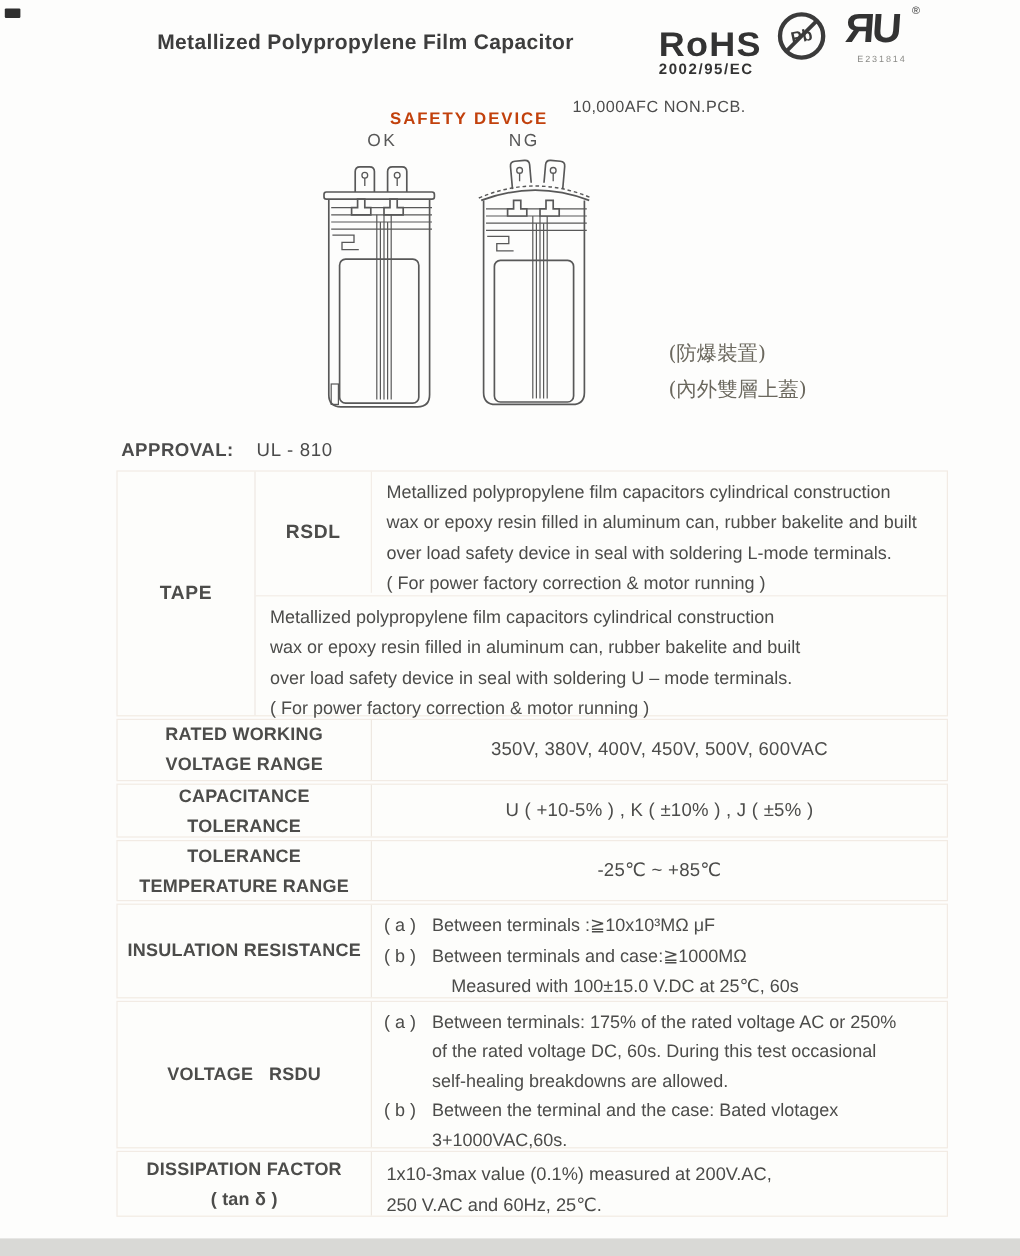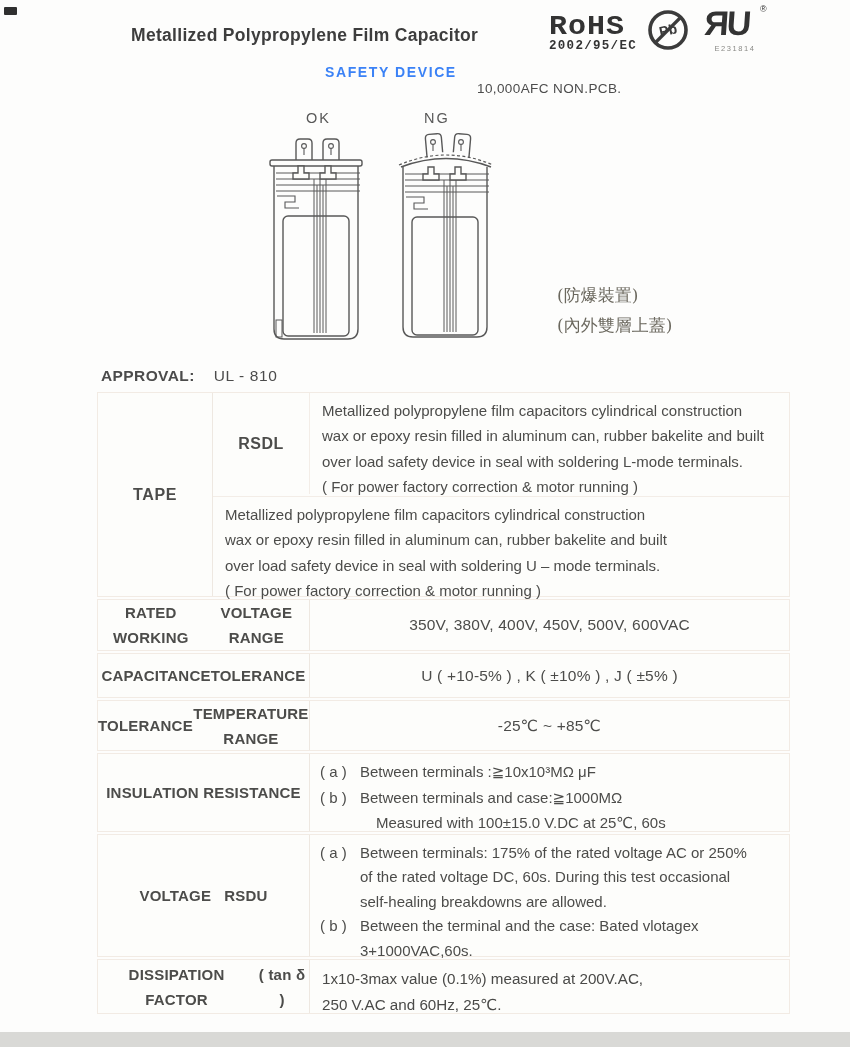--- a/index.html
+++ b/index.html
@@ -9,48 +9,48 @@
     font-family:"Liberation Sans","DejaVu Sans",sans-serif;
     color:#4a4a48;
   }
   .abs { position:absolute; }
 
   .scan-mark { left:4px; top:7px; width:13px; height:8px; background:#2f2f2f; border-radius:1px; }
   .bottom-band { left:0; bottom:0; width:850px; height:15px; background:#d9d9d6; }
 
   .title { left:131px; top:25px; font-size:17.5px; font-weight:bold; color:#3d3d3d; letter-spacing:.3px; }
 
-  .rohs { left:549px; top:12px; text-align:left; color:#333;font-family:Liberation Mono, monospace; }
+  .rohs { left:549px; top:24px; text-align:left; color:#333; }
   .rohs-name { font-size:30px; font-weight:bold; letter-spacing:1px; line-height:28px; transform:scaleY(.95); }
   .rohs-dir  { font-size:12.5px; font-weight:bold; letter-spacing:1.3px; margin-top:-1px; }
 
   .pbfree { left:644px; top:7px; }
   .ulmark { left:700px; top:2px; width:70px; text-align:center; }
   .ul-file { font-size:7.5px; letter-spacing:1.6px; color:#8a8a86; margin-top:-2px; }
 
-  .safety-label { left:325px; top:64px; font-size:14px; font-weight:bold; letter-spacing:1.6px; color:#3b82f6; }
+  .safety-label { left:325px; top:90px; font-size:14px; font-weight:bold; letter-spacing:1.6px; color:#c2410c; }
   .safety-value { left:477px; top:81px; font-size:13.5px; letter-spacing:.4px; color:#4c4c4c; }
 
   .ok-label { left:306px; top:110px; font-size:14.5px; letter-spacing:2px; color:#585858; }
   .ng-label { left:424px; top:110px; font-size:14.5px; letter-spacing:2px; color:#585858; }
   .cap-ok { left:265px; top:130px; }
   .cap-ng { left:392px; top:123px; }
 
   .cn-notes { left:557px; top:280px; font-size:17px; line-height:30px; color:#6b685e;
               font-family:"DejaVu Serif",serif; }
 
   .approval { left:101px; top:367px; font-size:15.5px; color:#4b4b4b; }
   .approval b { letter-spacing:.4px; }
   .approval .val { margin-left:19px; font-weight:normal; letter-spacing:.6px; }
 
   .spec { left:97px; top:392px; width:693px; }
   .trow, .tgroup { display:flex; margin-bottom:2px; }
   .box { background:#fdfdfb; border:1px solid #f2ebe4; box-sizing:border-box; }
   .lblcell {
-    width:212px; display:flex; flex-direction:row; align-items:center; justify-content:center;
+    width:212px; display:flex; flex-direction:column; align-items:center; justify-content:center;
     font-weight:bold; font-size:15px; line-height:25px; color:#4c4c4a; text-align:center;
     border-right:1px solid #eee8e1; letter-spacing:.2px; box-sizing:border-box;
   }
   .nowrap { white-space:nowrap; }
   .valcell { flex:1; display:flex; align-items:center; justify-content:center;
              font-size:15.5px; color:#4c4c4a; letter-spacing:.2px; }
   .desccell { flex:1; padding:5px 8px 0 12px; font-size:15px; line-height:25.4px; color:#4c4c4a; }
 
   .tape-label { width:114px; display:flex; align-items:center; justify-content:center;
                 font-weight:bold; font-size:16px; letter-spacing:.6px; color:#4c4c4a;

